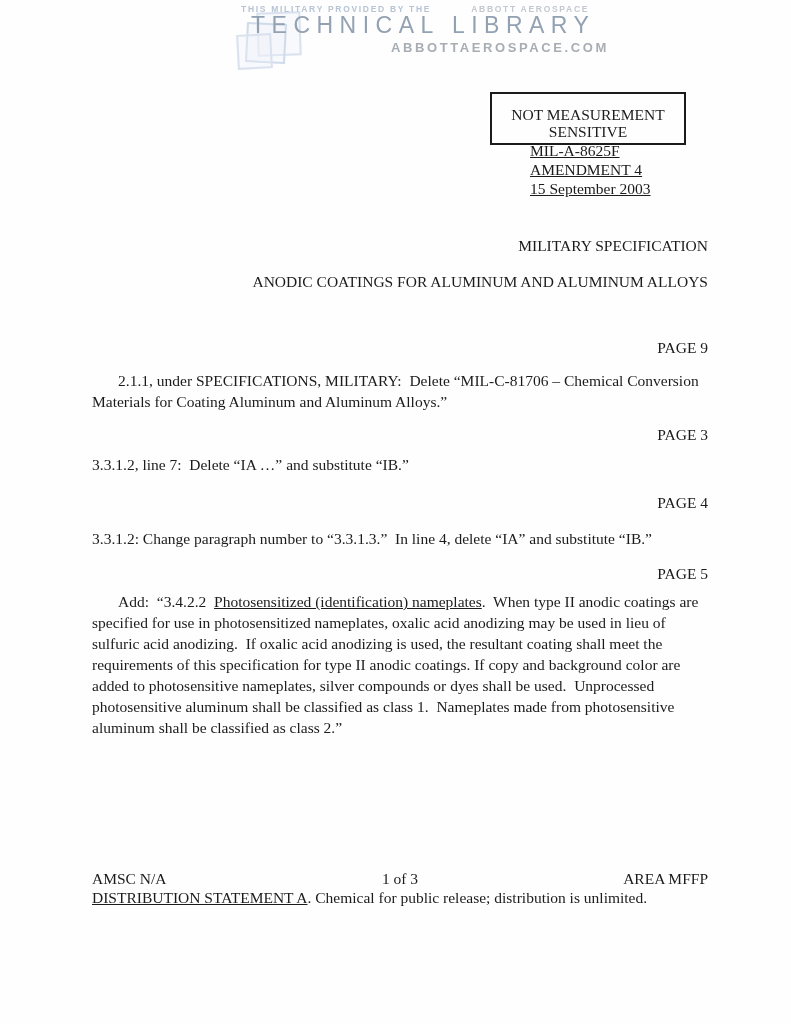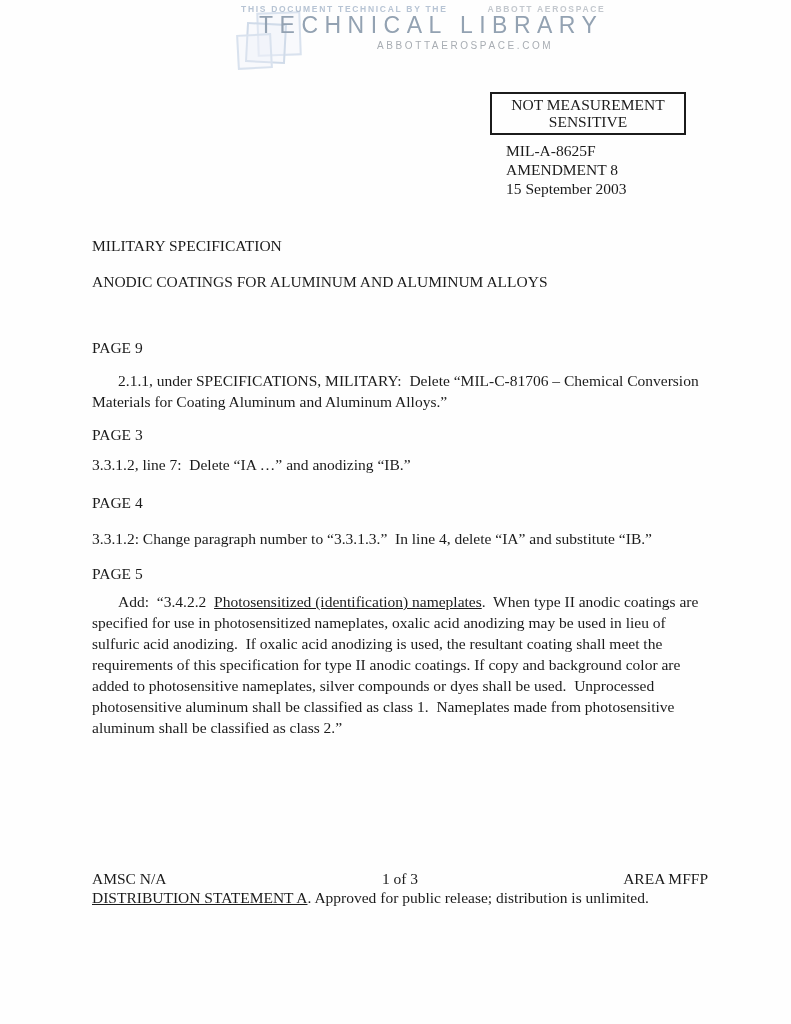--- a/index.html
+++ b/index.html
@@ -21,44 +21,44 @@
   .wm-icon .sq3 { left: 0;   top: 22px; width: 31px; height: 31px; transform: rotate(-3deg); }
 
   .wm-tagline {
     position: absolute; left: 241px; top: 4px;
     font-family: "Liberation Sans", sans-serif;
     font-size: 8.5px; font-weight: bold; letter-spacing: 1.7px;
     color: #b7c4d4; white-space: nowrap;
   }
   .wm-tagline .brand { color: #c3c8ce; margin-left: 36px; }
   .wm-title {
-    position: absolute; left: 259px; top: 12px;
+    position: absolute; left: 251px; top: 12px;
     font-family: "Liberation Sans", sans-serif;
     font-size: 23px; font-weight: normal; letter-spacing: 6.5px;
     color: #93a2b2; white-space: nowrap;
   }
   .wm-domain {
-    position: absolute; left: 377px; top: 40px;
+    position: absolute; left: 391px; top: 40px;
     font-family: "Liberation Sans", sans-serif;
-    font-size: 10px; font-weight: normal; letter-spacing: 2.6px;
+    font-size: 13px; font-weight: bold; letter-spacing: 2.6px;
     color: #a8adb3; white-space: nowrap;
   }
 
   
   .sens-box {
     position: absolute; left: 490px; top: 92px; width: 192px;
     border: 2px solid #1b1b1b;
     text-align: center; font-size: 15.5px; line-height: 17px;
-    padding: 2px 0 3px 0;
+    padding: 12px 0 3px 0;
   }
-  .doc-id { position: absolute; left: 506px; top: 141px; font-size: 15.5px; line-height: 19px; }
+  .doc-id { position: absolute; left: 530px; top: 141px; font-size: 15.5px; line-height: 19px; text-decoration: underline; }
 
   
   .content { position: absolute; left: 92px; top: 236px; width: 616px; font-size: 15.5px; }
-  .center-line { text-align: left; line-height: 19px; margin: 0; font-weight: normal; font-size: 15.5px; }
+  .center-line { text-align: right; line-height: 19px; margin: 0; font-weight: normal; font-size: 15.5px; }
   .subtitle { margin-top: 17px; }
   .para { line-height: 21px; margin: 0; white-space: pre-wrap; }
   .indent { text-indent: 26px; }
   .mt-intro { margin-top: 14px; }
   .mt-p2h { margin-top: 47px; }
   .mt-p2b { margin-top: 13px; }
   .mt-p3h { margin-top: 13px; }
   .mt-p3b { margin-top: 10px; }
   .mt-p4h { margin-top: 18px; }
   .mt-p4b { margin-top: 16px; }
@@ -76,55 +76,55 @@
 </head>
 <body>
 
 <div class="page">
 
   <div class="wm-icon">
     <div class="sq sq1"></div>
     <div class="sq sq2"></div>
     <div class="sq sq3"></div>
   </div>
-  <div class="wm-tagline"><span>THIS DOCUMENT TECHNICAL BY THE</span> <span class="brand">ABBOTT AEROSPACE</span></div>
+  <div class="wm-tagline"><span>THIS MILITARY PROVIDED BY THE</span> <span class="brand">ABBOTT AEROSPACE</span></div>
   <div class="wm-title">TECHNICAL LIBRARY</div>
   <div class="wm-domain">ABBOTTAEROSPACE.COM</div>
 
   <div class="sens-box">
     <div>NOT MEASUREMENT</div>
     <div>SENSITIVE</div>
   </div>
 
   <div class="doc-id">
     <div>MIL-A-8625F</div>
-    <div>AMENDMENT 8</div>
+    <div>AMENDMENT 4</div>
     <div>15 September 2003</div>
   </div>
 
   <div class="content">
     <p class="center-line">MILITARY SPECIFICATION</p>
     <p class="center-line subtitle">ANODIC COATINGS FOR ALUMINUM AND ALUMINUM ALLOYS</p>
 
 
     <p class="center-line mt-p2h">PAGE 9</p>
     <p class="para indent mt-p2b">2.1.1, under SPECIFICATIONS, MILITARY:  Delete “MIL-C-81706 – Chemical Conversion Materials for Coating Aluminum and Aluminum Alloys.”</p>
 
     <p class="center-line mt-p3h">PAGE 3</p>
-    <p class="para mt-p3b">3.3.1.2, line 7:  Delete “IA …” and anodizing “IB.”</p>
+    <p class="para mt-p3b">3.3.1.2, line 7:  Delete “IA …” and substitute “IB.”</p>
 
     <p class="center-line mt-p4h">PAGE 4</p>
     <p class="para mt-p4b">3.3.1.2: Change paragraph number to “3.3.1.3.”  In line 4, delete “IA” and substitute “IB.”</p>
 
     <p class="center-line mt-p5h">PAGE 5</p>
     <p class="para indent mt-p5b"><span>Add:  “3.4.2.2  </span><span class="u">Photosensitized (identification) nameplates</span><span>.  When type II anodic coatings are specified for use in photosensitized nameplates, oxalic acid anodizing may be used in lieu of sulfuric acid anodizing.  If oxalic acid anodizing is used, the resultant coating shall meet the requirements of this specification for type II anodic coatings. If copy and background color are added to photosensitive nameplates, silver compounds or dyes shall be used.  Unprocessed photosensitive aluminum shall be classified as class 1.  Nameplates made from photosensitive aluminum shall be classified as class 2.”</span></p>
   </div>
 
   <div class="footer">
     <div class="footer-row">
       <span class="f-left">AMSC N/A</span>
       <span class="f-center">1 of 3</span>
       <span class="f-right">AREA MFFP</span>
     </div>
-    <div><span class="u">DISTRIBUTION STATEMENT A</span><span>.  Approved for public release; distribution is unlimited.</span></div>
+    <div><span class="u">DISTRIBUTION STATEMENT A</span><span>.  Chemical for public release; distribution is unlimited.</span></div>
   </div>
 
 </div>
 
 </body></html>

